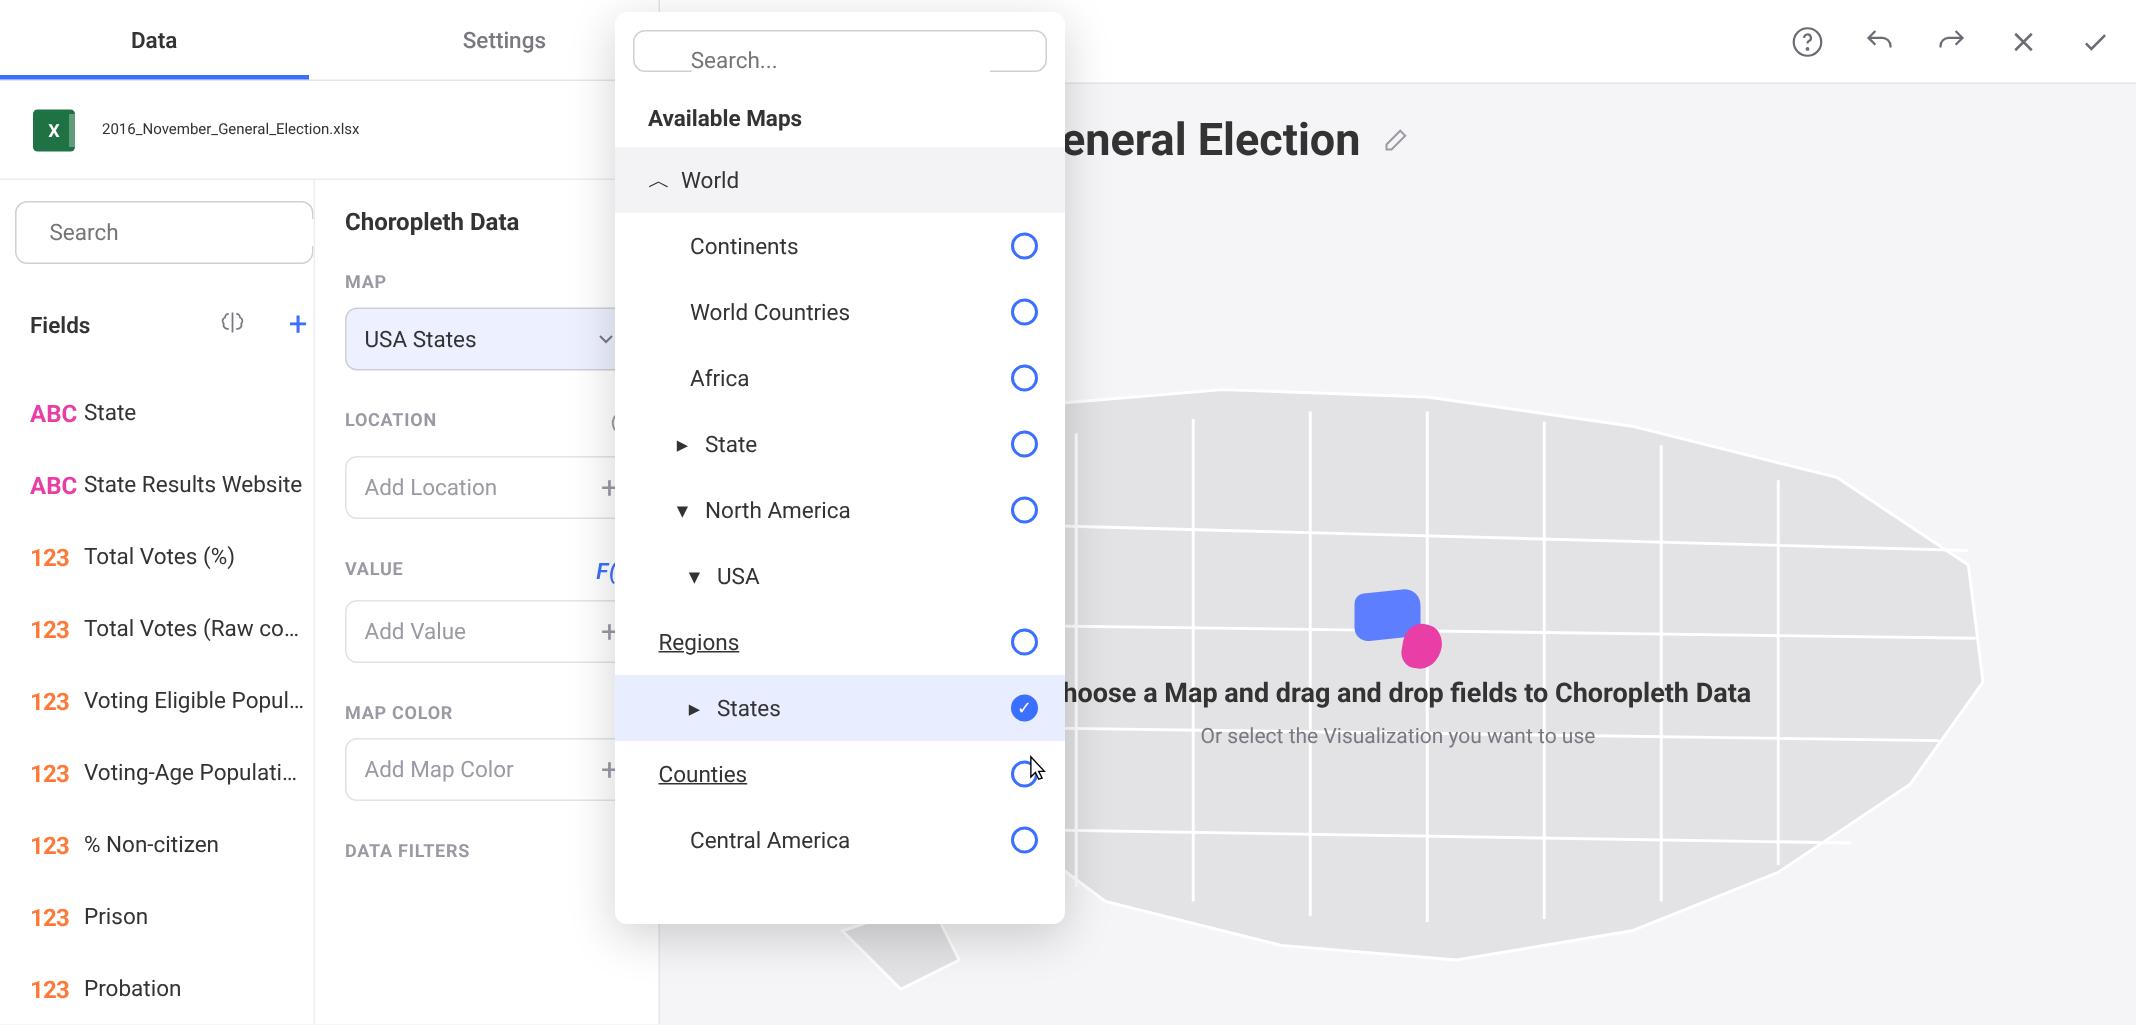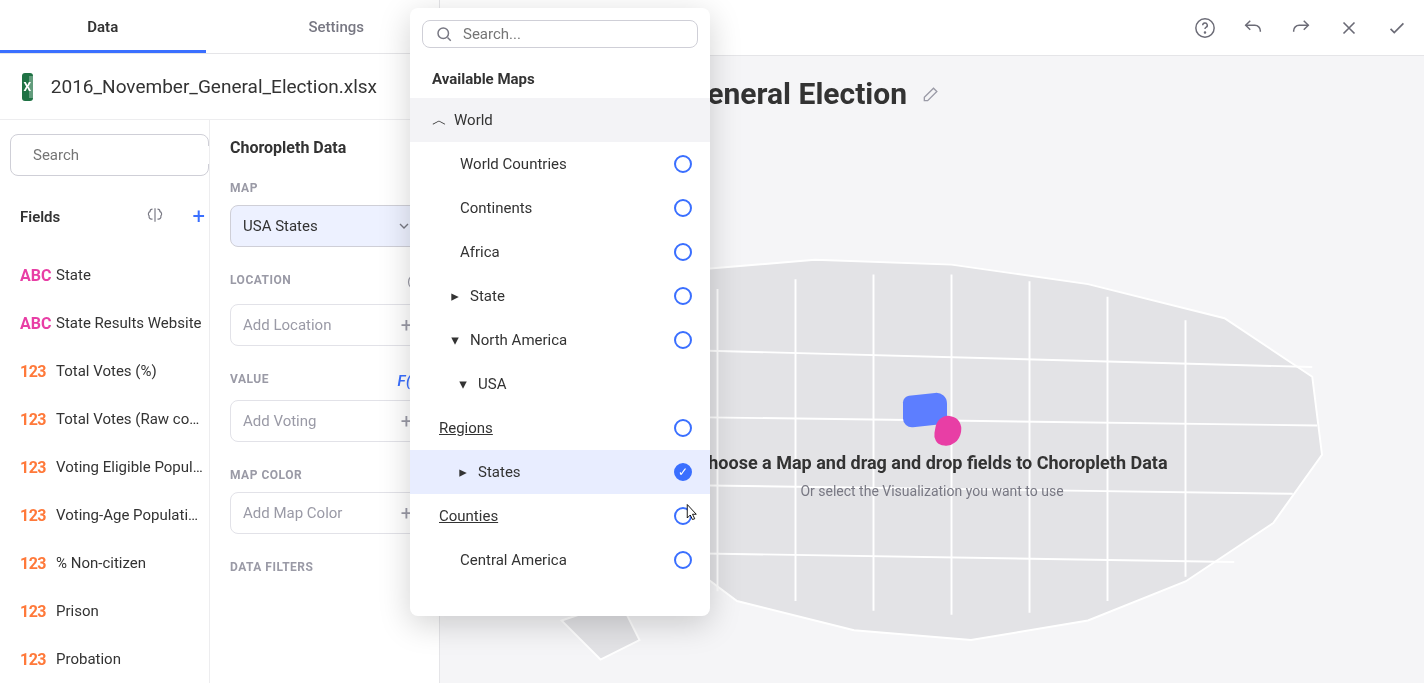--- a/index.html
+++ b/index.html
@@ -96,21 +96,21 @@
       justify-content: center;
       border-radius: 3px;
       position: relative;
     }
     .excel-icn::after {
       content:"";
       position:absolute;
       right:-2px; top:3px; bottom:3px; width:6px;
       background:#fff; opacity:0.3;
     }
-    .file-name { font-size: 19px; color: #333; flex: 1; }
+    .file-name { font-size: 10px; color: #333; flex: 1; }
     .file-menu { padding: 8px; color: #787883; cursor: pointer; }
     .left-body {
       flex: 1;
       display: flex;
     }
     .col-fields {
       width: 210px;
       padding: 14px 0 0 10px;
       border-right: 1px solid #ededef;
       overflow: hidden;
@@ -271,21 +271,21 @@
       border-radius: 8px;
       box-shadow: 0 8px 32px rgba(0,0,0,0.18);
       z-index: 50;
       overflow: hidden;
       display:flex;
       flex-direction:column;
     }
     .pop-search {
       padding: 12px;
     }
-    .pop-search .search-box { height: 28px; }
+    .pop-search .search-box { height: 28px; flex-direction: column; }
     .pop-section-hdr {
       display:flex; align-items:center; gap:10px; padding: 10px 22px;
       font-size: 15px; font-weight:700; color:#333;
     }
     .pop-item {
       display:flex; align-items:center; justify-content:space-between;
       height: 44px; padding-right: 18px;
       font-size: 15px; color:#333;
       cursor:pointer;
     }
@@ -441,21 +441,21 @@
       <div class="cfg-dropzone">
         <span>Add Location</span>
         <span class="plus">+</span>
       </div>
 
       <div class="cfg-label">
         <span>VALUE</span>
         <span class="fx">F(x)</span>
       </div>
       <div class="cfg-dropzone">
-        <span>Add Voting</span>
+        <span>Add Value</span>
         <span class="plus">+</span>
       </div>
 
       <div class="cfg-label">
           <span>MAP COLOR</span>
         </div>
       <div class="cfg-dropzone">
         <span>Add Map Color</span>
         <span class="plus">+</span>
       </div>
@@ -510,27 +510,27 @@
   <div class="pop-section-hdr">Available Maps</div>
   <div class="scrolly">
     <div class="pop-item pad-0" style="background:#f3f3f6;">
       <div class="left">
           <span class="chev">︿</span>
           <span>World</span>
         </div>
     </div>
     <div class="pop-item pad-1">
       <div class="left">
+          <span>Continents</span>
+        </div>
+      <span class="radio"></span>
+    </div>
+    <div class="pop-item pad-1">
+      <div class="left">
           <span>World Countries</span>
-        </div>
-      <span class="radio"></span>
-    </div>
-    <div class="pop-item pad-1">
-      <div class="left">
-          <span>Continents</span>
         </div>
       <span class="radio"></span>
     </div>
     <div class="pop-item pad-1">
       <div class="left">
           <span>Africa</span>
         </div>
       <span class="radio"></span>
     </div>
     <div class="pop-item pad-2">

